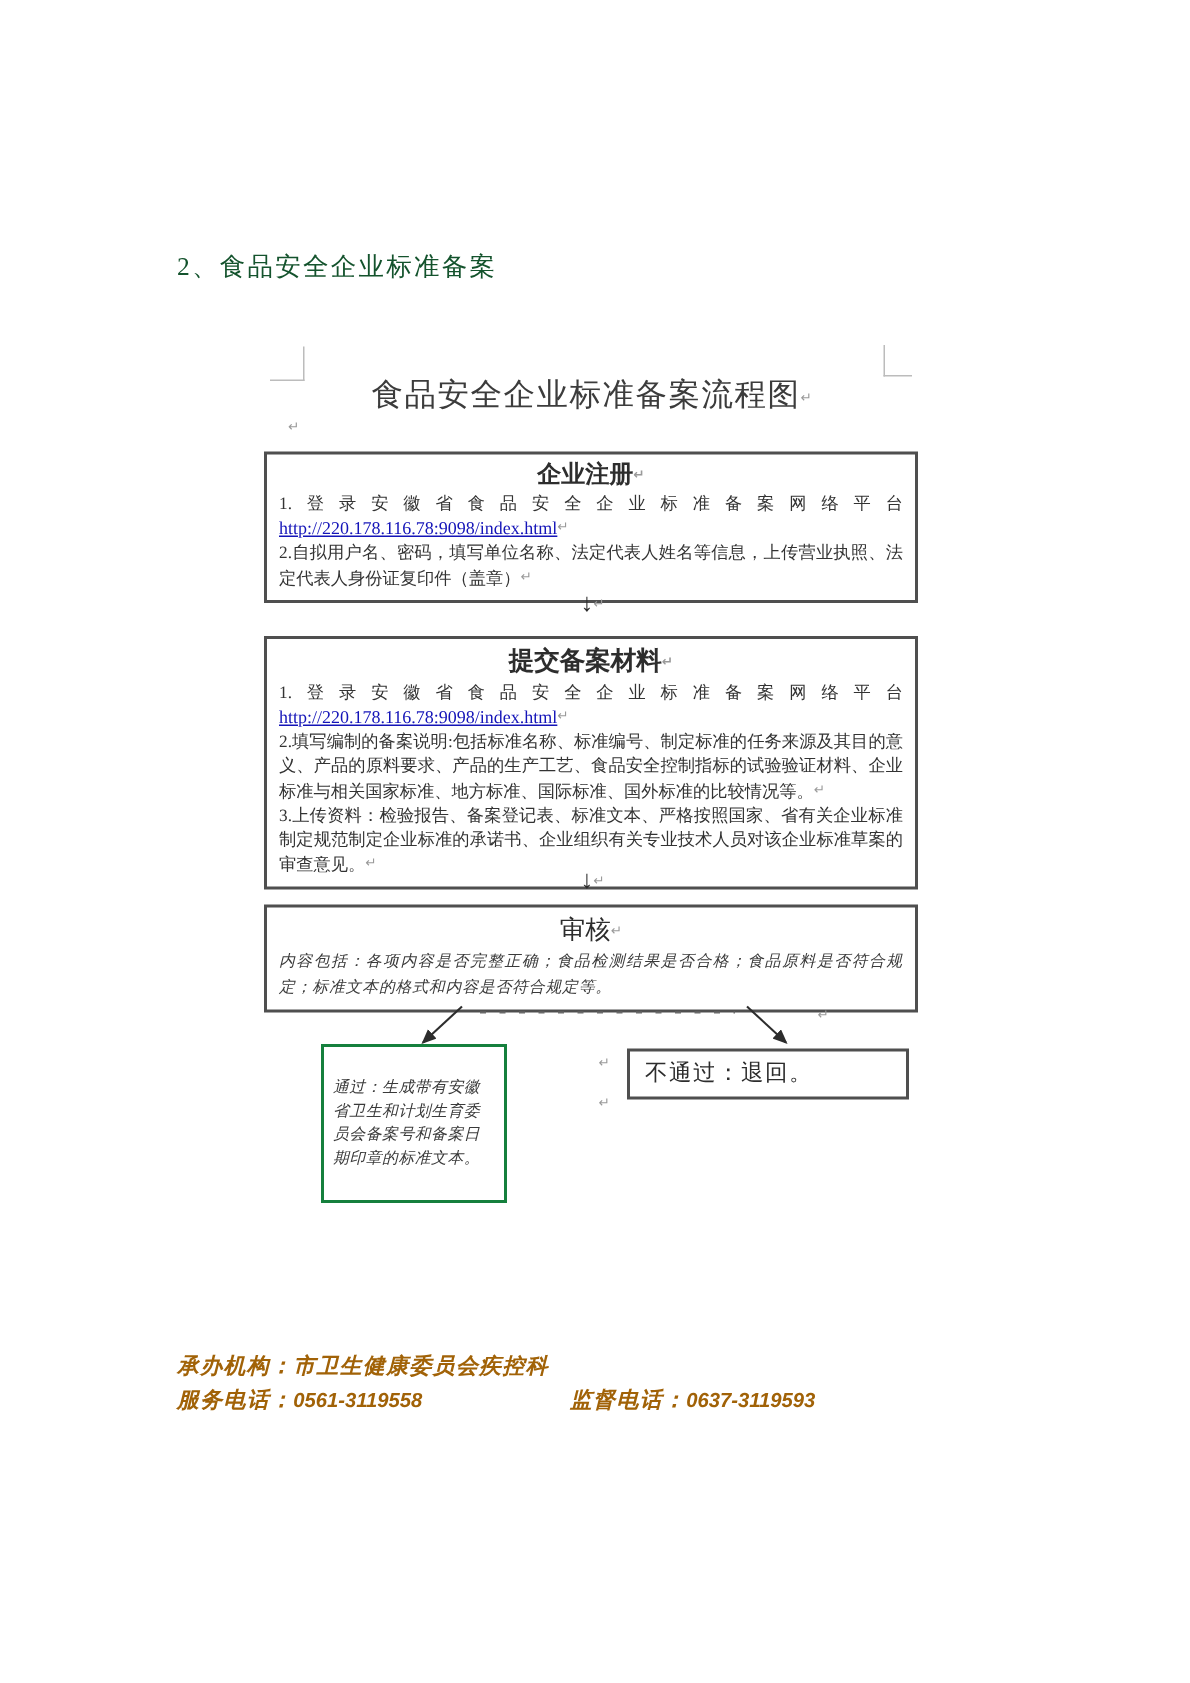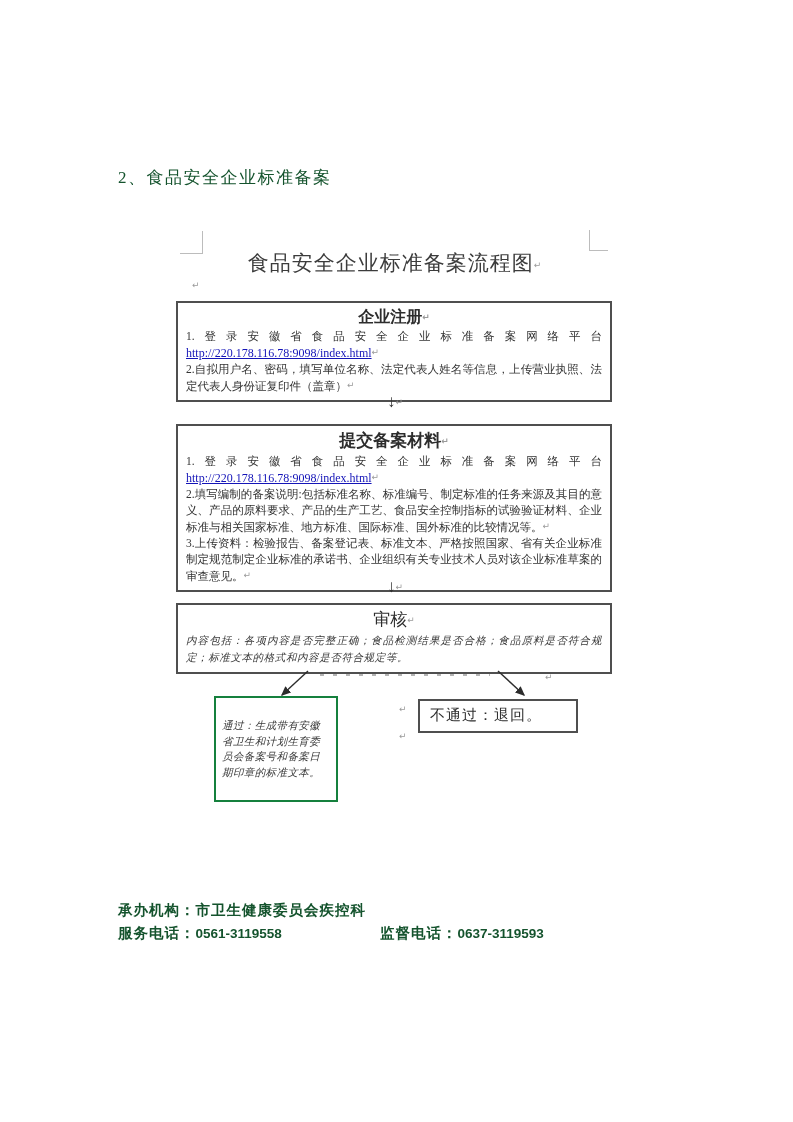--- a/index.html
+++ b/index.html
@@ -30,30 +30,30 @@
   .box-review .btitle { font-weight:400; font-size:17px; line-height:24px; }
   .box-review .btext { font-style:italic; font-size:10.5px; line-height:17px; letter-spacing:0.6px; color:#3a3a3a; }
 
   .varrow { width:30px; text-align:center; font-size:17px; color:#2d2d2d; line-height:18px; white-space:nowrap; }
   .varrow-1 { left:380px; top:393px; }
   .varrow-2 { left:380px; top:578px; }
 
   .branch-svg { left:272px; top:668px; }
 
   .box-pass { left:214px; top:696px; width:124px; border:2px solid #15803d; padding:20px 6px; font-style:italic; font-size:10.5px; line-height:15.5px; letter-spacing:0.4px; color:#3a3a3a; }
-  .box-fail { left:418px; top:699px; width:160px; border:2px solid #4f4f4f; padding:5px 10px 6px 10px; font-size:15px; letter-spacing:1px; color:#2d2d2d; white-space:nowrap; }
+  .box-fail { left:418px; top:699px; width:188px; border:2px solid #4f4f4f; padding:5px 10px 6px 10px; font-size:15px; letter-spacing:1px; color:#2d2d2d; white-space:nowrap; }
 
   .pmark { color:#9a9a9a; font-size:9px; vertical-align:2px; font-family:"DejaVu Sans",sans-serif; }
   .pmark-lone { font-size:9px; color:#9a9a9a; font-family:"DejaVu Sans",sans-serif; }
   .pm-title-below { left:192px; top:280px; }
   .pm-mid-1 { left:399px; top:704px; }
   .pm-mid-2 { left:399px; top:731px; }
   .pm-branch { left:545px; top:672px; }
 
-  .footer-line { font-size:14.5px; font-weight:600; color:#14532d; letter-spacing:1px; white-space:nowrap; }
+  .footer-line { font-size:14.5px; font-weight:600; color:#a16207; letter-spacing:1px; white-space:nowrap;font-style:italic; }
   .footer-agency { left:118px; top:901px; }
   .footer-service { left:118px; top:924px; }
   .footer-supervision { left:380px; top:924px; }
   .phone-num { font-family:"Liberation Sans","DejaVu Sans",sans-serif; font-weight:700; font-size:13.5px; letter-spacing:0; }
 </style>
 </head>
 <body>
 
 <div class="page">
 

